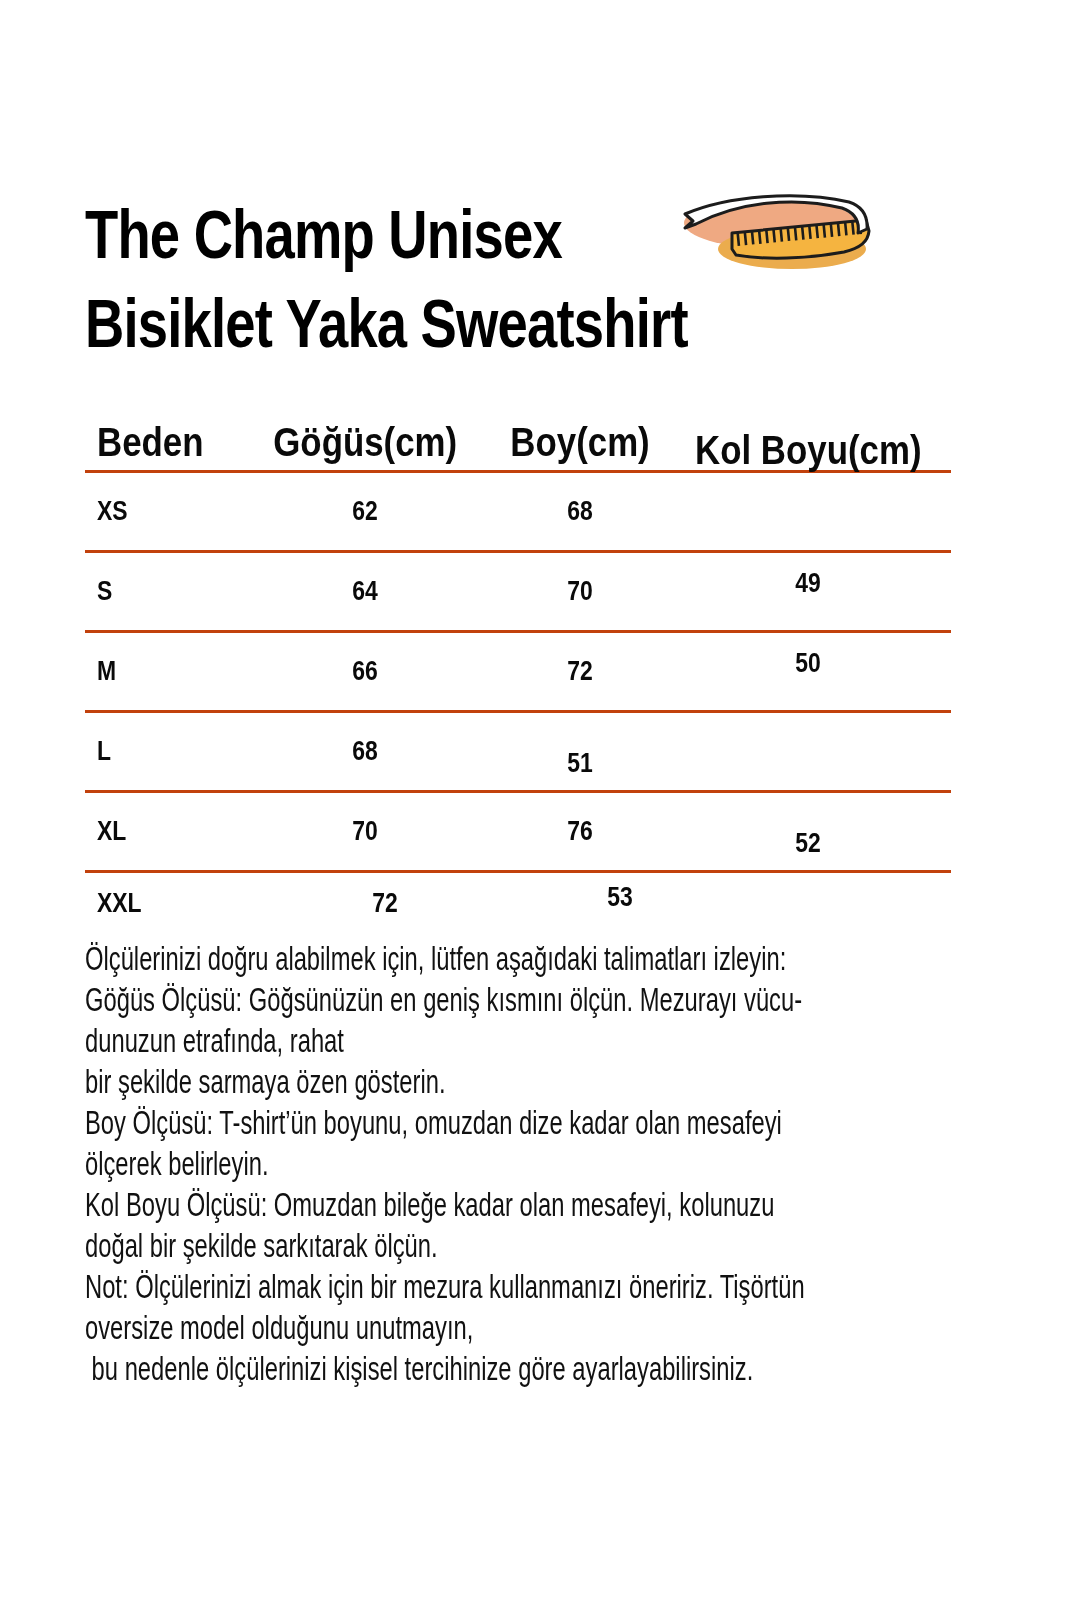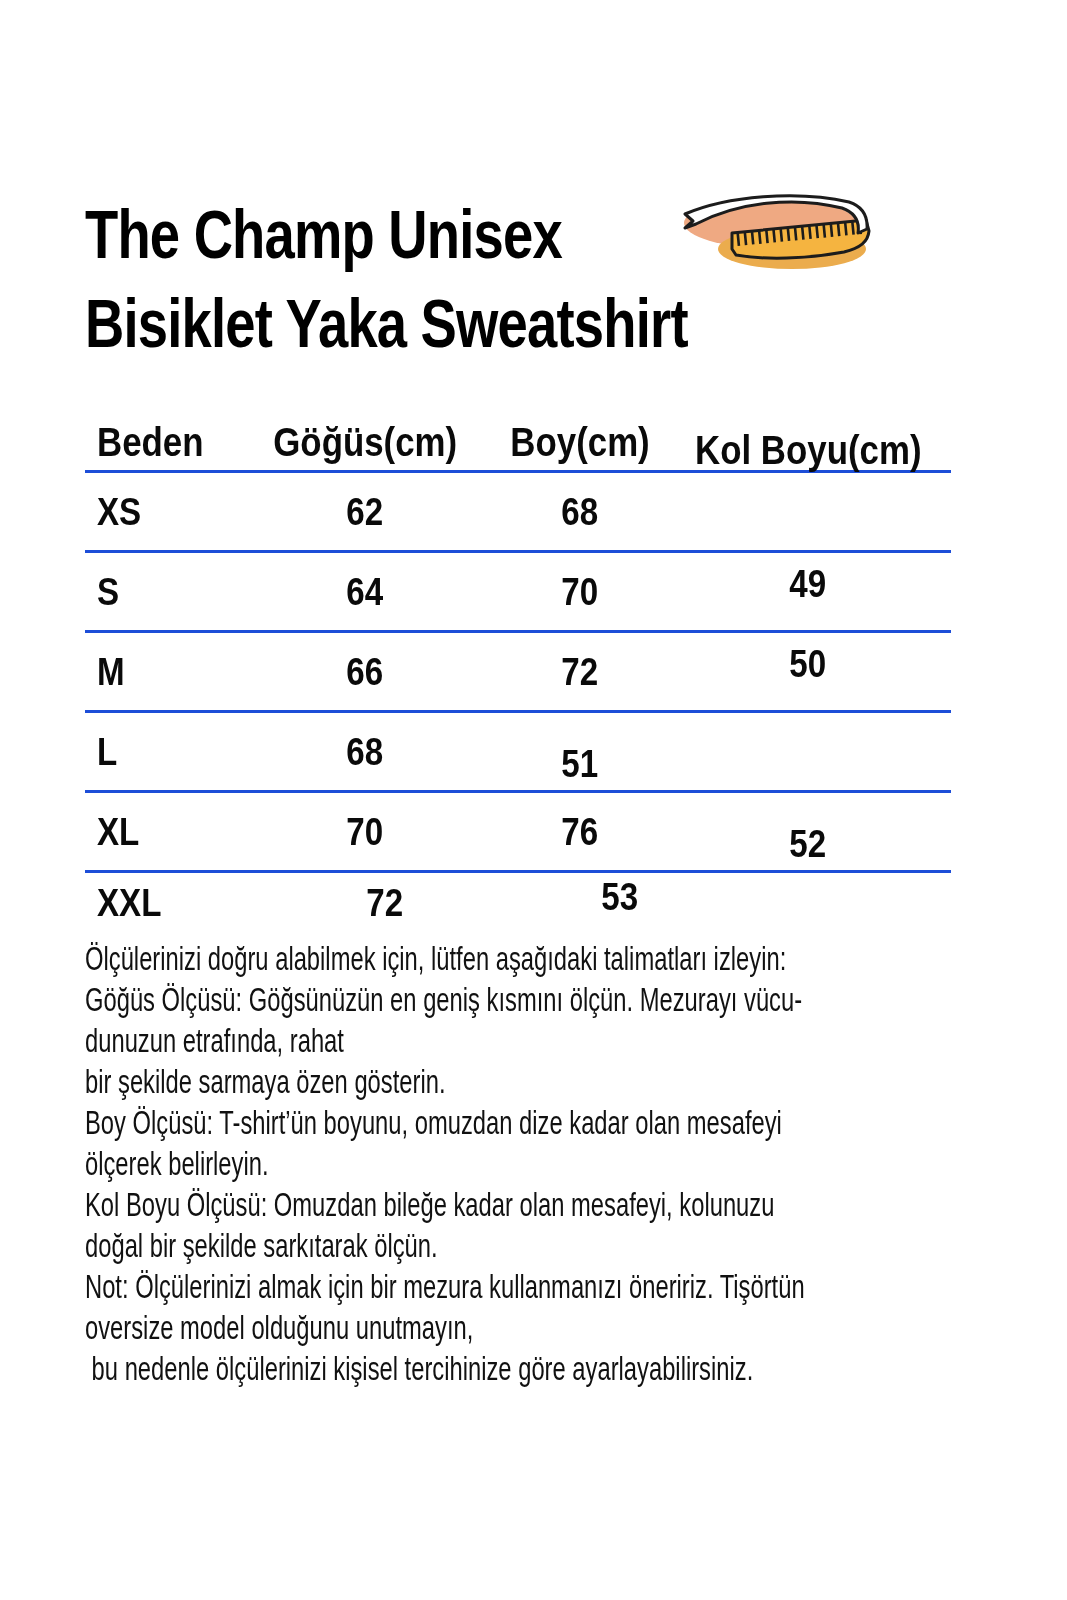--- a/index.html
+++ b/index.html
@@ -25,25 +25,25 @@
 
   
   .tape-icon { position:absolute; left:672px; top:186px; width:200px; height:94px; }
   .tape-icon svg { width:100%; height:100%; display:block; }
 
   
   .size-table { position:absolute; left:85px; top:414px; width:866px; }
   .trow {
     display:grid; grid-template-columns:150px 260px 170px 286px;
     align-items:center; height:77px;
-    border-bottom:3px solid #1d4ed8;
+    border-bottom:3px solid #c2410c;
   }
   .trow.head { height:56px; }
   .trow.last { height:60px; border-bottom:none;gap:20px; }
-  .cell { text-align:center; font-weight:bold; font-size:39px; white-space:nowrap; }
+  .cell { text-align:center; font-weight:bold; font-size:27px; white-space:nowrap; }
   .trow.head .cell { font-size:41px; }
   .cell.size { text-align:left; padding-left:12px; }
   .cond { display:inline-block; transform:scaleX(0.85); }
   .cell.size .cond, .cell.colhead-first .cond { transform-origin:left center; }
   .dn8 { position:relative; top:8px; }
   .up8 { position:relative; top:-8px; }
   .up6 { position:relative; top:-6px; }
   .dn4 { position:relative; top:12px; }
 
   

